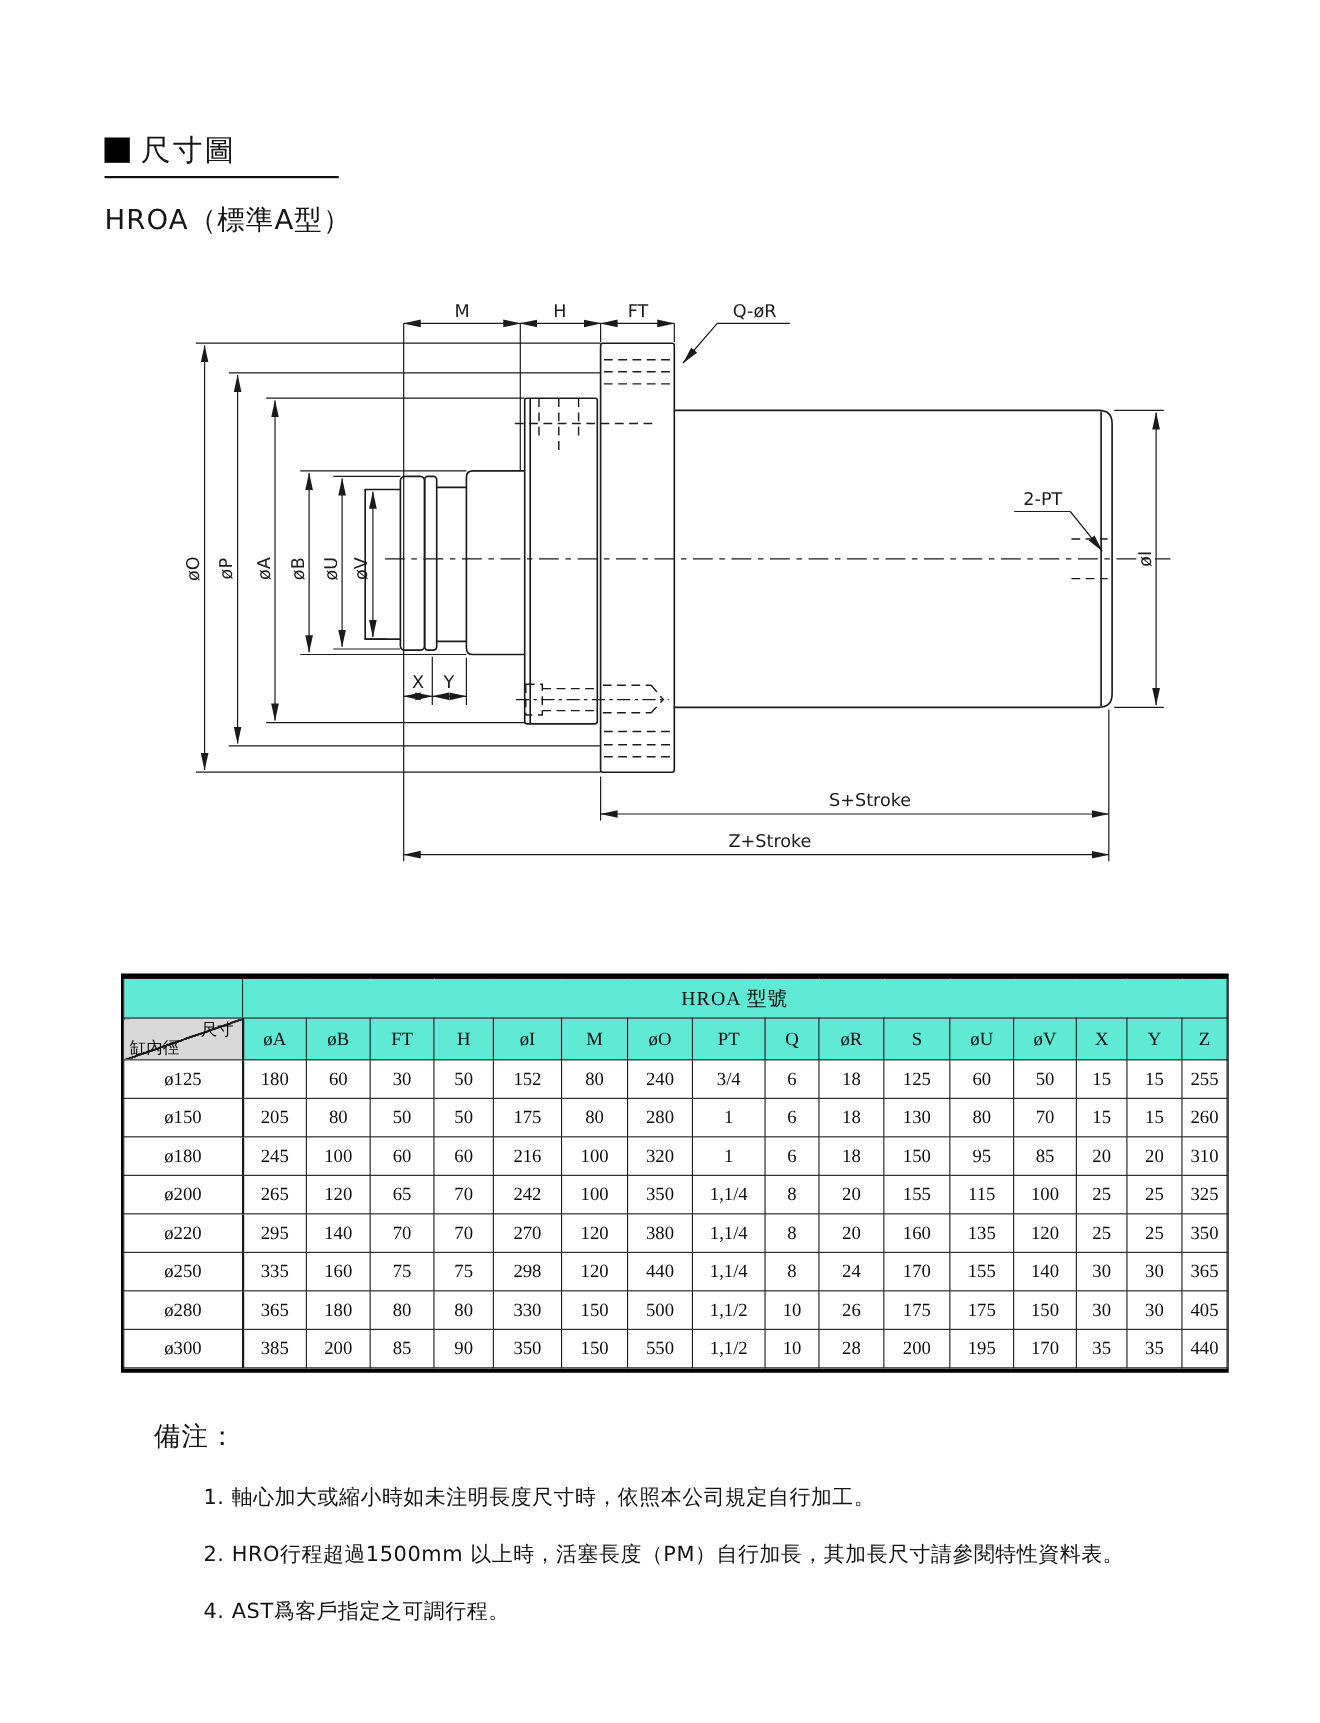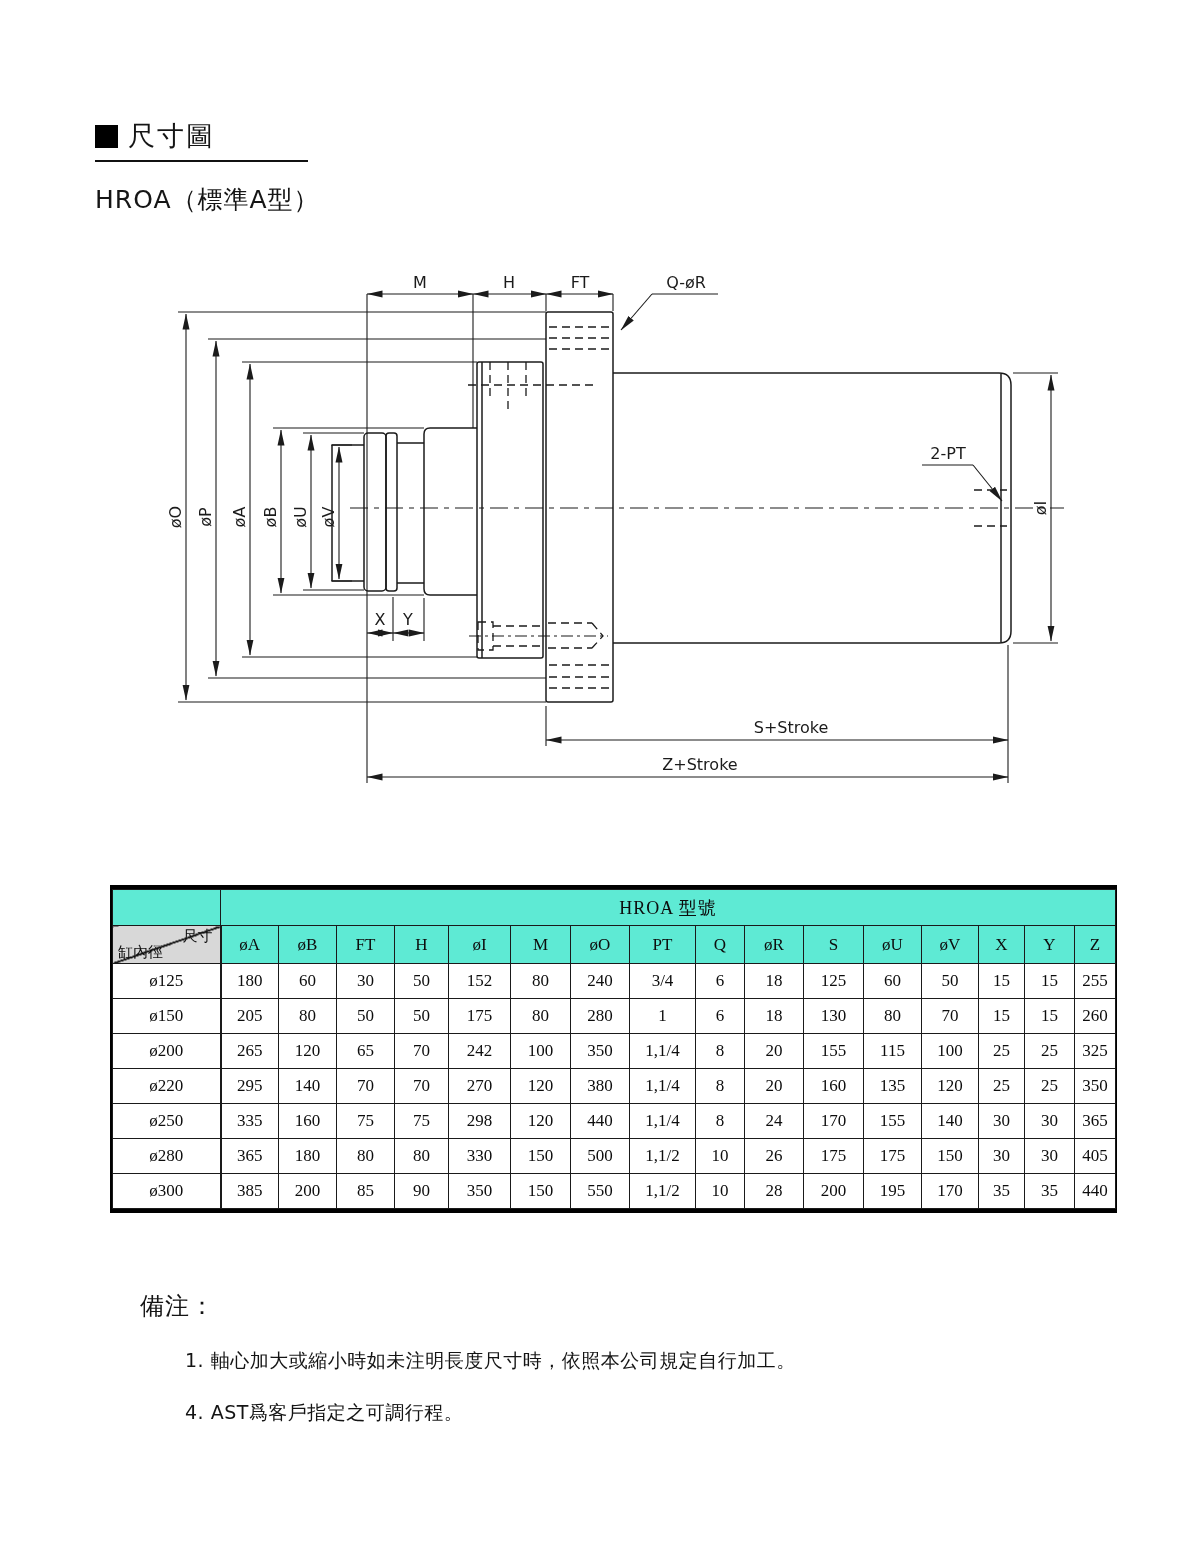--- a/index.html
+++ b/index.html
@@ -256,20 +256,39 @@
           <td>6</td>
           <td>18</td>
           <td>130</td>
           <td>80</td>
           <td>70</td>
           <td>15</td>
           <td>15</td>
           <td>260</td>
         </tr>
         <tr>
+          <td class="bore">ø180</td>
+          <td>245</td>
+          <td>100</td>
+          <td>60</td>
+          <td>60</td>
+          <td>216</td>
+          <td>100</td>
+          <td>320</td>
+          <td>1</td>
+          <td>6</td>
+          <td>18</td>
+          <td>150</td>
+          <td>95</td>
+          <td>85</td>
+          <td>20</td>
+          <td>20</td>
+          <td>310</td>
+        </tr>
+        <tr>
           <td class="bore">ø200</td>
           <td>265</td>
           <td>120</td>
           <td>65</td>
           <td>70</td>
           <td>242</td>
           <td>100</td>
           <td>350</td>
           <td>1,1/4</td>
           <td>8</td>
@@ -357,14 +376,15 @@
           <td>35</td>
           <td>440</td>
         </tr>
       </tbody>
 </table>
 </div>
 
 <div class="notes">
   <div class="notes-heading">備注：</div>
   <div class="notes-item">1. 軸心加大或縮小時如未注明長度尺寸時，依照本公司規定自行加工。</div>
+  <div class="notes-item">2. HRO行程超過1500mm 以上時，活塞長度（PM）自行加長，其加長尺寸請參閱特性資料表。</div>
   <div class="notes-item">4. AST爲客戶指定之可調行程。</div>
 </div>
 
 </body></html>

